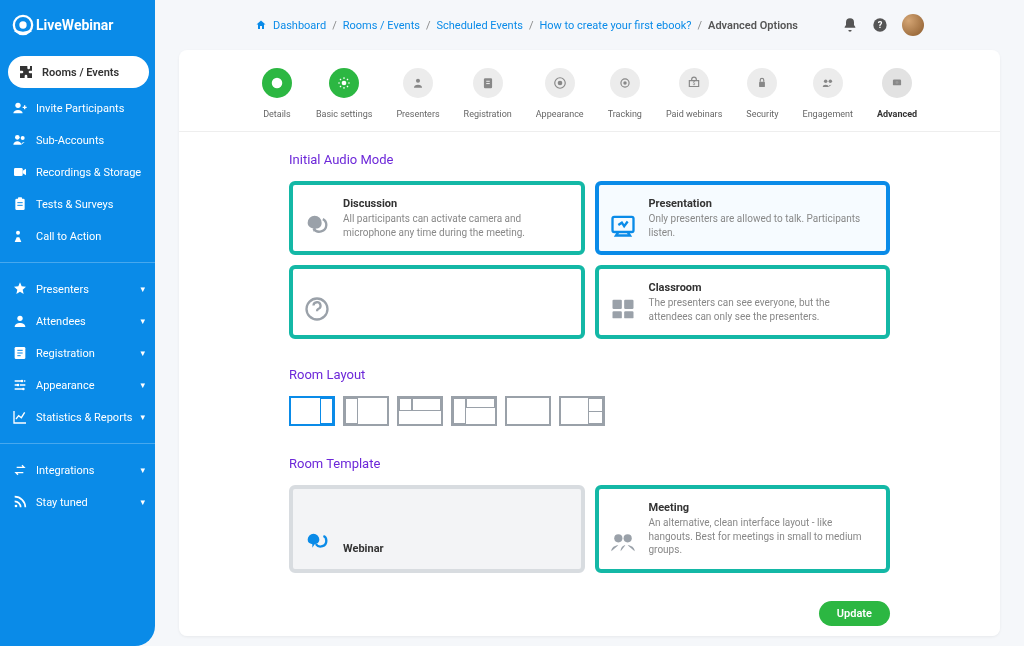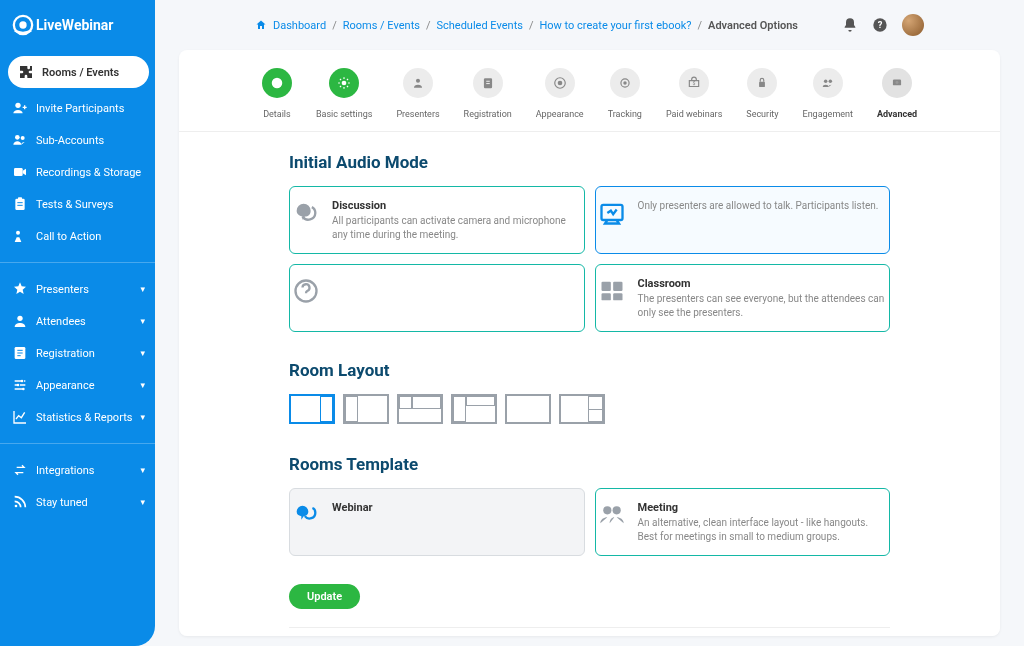--- a/index.html
+++ b/index.html
@@ -29,38 +29,38 @@
 .tabs { display: flex; justify-content: center; gap: 24px; padding: 18px 20px 12px; border-bottom: 1px solid #eee; flex-wrap: nowrap; }
 .tab { display: flex; flex-direction: column; align-items: center; gap: 11px; cursor: pointer; }
 .tab-circle { width: 30px; height: 30px; border-radius: 50%; background: #ececec; display: flex; align-items: center; justify-content: center; color: #888; }
 .tab-circle.green { background: #2cb742; color: #fff; }
 .tab-circle svg { width: 14px; height: 14px; }
 .tab-label { font-size: 9px; color: #666; }
 .tab.current .tab-label { color: #333; font-weight: 700; }
 .tab.current .tab-circle { background: #e2e2e2; }
 
 .content { padding: 20px 110px 30px; }
-.section-title { font-size: 17px; color: #0c4a6e; font-weight: 700; margin-bottom: 14px; }
+.section-title { font-size: 13px; color: #6d28d9; font-weight: 400; margin-bottom: 14px; }
 .option-grid { display: grid; grid-template-columns: 1fr 1fr; gap: 10px; margin-bottom: 28px; }
-.option-card { border: 1px solid #14b8a6; border-radius: 6px; padding: 12px 2px; display: flex; gap: 12px; align-items: flex-start; cursor: pointer; }
+.option-card { border: 4px solid #14b8a6; border-radius: 6px; padding: 12px 10px; display: flex; gap: 12px; align-items: flex-end; cursor: pointer; }
 .option-card.selected { border-color: #0a8be8; background: #f6fbff; }
 .option-card.template-selected { background: #f3f4f6; border-color: #d8dce0; }
 .opt-icon { width: 28px; height: 28px; flex-shrink: 0; color: #9aa1a9; }
 .option-card.selected .opt-icon { color: #0a8be8; }
 .option-card.template-selected .opt-icon { color: #0a8be8; }
 .opt-body .opt-title { font-size: 11px; font-weight: 700; color: #333; margin-bottom: 2px; }
 .opt-body .opt-desc { font-size: 10px; color: #888; line-height: 1.35; }
 
 .layouts { display: flex; gap: 8px; margin-bottom: 30px; }
 .layout-box { width: 46px; height: 30px; border: 2px solid #9aa1a9; background: #fff; cursor: pointer; position: relative; }
 .layout-box.sel { border-color: #0a8be8; }
 .layout-box .inner { position: absolute; background: transparent; border: 1px solid #9aa1a9; }
 .layout-box.sel .inner { border-color: #0a8be8; }
 
-.update-row { display: flex; justify-content: flex-start; margin: 4px 0 18px; }
+.update-row { display: flex; justify-content: flex-end; margin: 4px 0 18px; }
 .update-btn { background: #2cb742; color: #fff; border: none; border-radius: 14px; padding: 6px 18px; font-size: 11px; font-weight: 600; cursor: pointer; }
 
 .hr { border-top: 1px solid #eee; margin: 8px 0 20px; }
 </style>
 </head>
 <body>
 
 <div class="sidebar">
   <div class="logo-area">
     <svg class="logo-icon" viewBox="0 0 24 24" fill="#fff">
@@ -320,20 +320,21 @@
               <div class="opt-desc">All participants can activate camera and microphone any time during the meeting.</div>
             </div>
           </div>
           <div class="option-card selected">
             <svg class="opt-icon" viewBox="0 0 24 24" fill="currentColor">
               <rect x="3" y="5" width="18" height="13" rx="1.5" fill="none" stroke="currentColor" stroke-width="2"></rect>
               <path d="M8 18l-2 3h12l-2-3" fill="none" stroke="currentColor" stroke-width="2"></path>
               <path d="M8 12l3-2 2 3 3-4" fill="none" stroke="currentColor" stroke-width="2"></path>
             </svg>
             <div class="opt-body">
+              <div class="opt-title">Presentation</div>
               <div class="opt-desc">Only presenters are allowed to talk. Participants listen.</div>
             </div>
           </div>
           <div class="option-card">
             <svg class="opt-icon" viewBox="0 0 24 24" fill="currentColor">
               <circle cx="12" cy="12" r="9" fill="none" stroke="currentColor" stroke-width="2"></circle>
               <path d="M9 9a3 3 0 1 1 4 3c-1 .5-1 1-1 2M12 17h.01" fill="none" stroke="currentColor" stroke-width="2"></path>
             </svg>
             <div class="opt-body">
             </div>
@@ -368,21 +369,21 @@
             <div class="inner" style="top: 0%; left: 0%; width: 30%; height: 100%;"></div>
             <div class="inner" style="top: 0%; left: 30%; width: 70%; height: 40%;"></div>
           </div>
           <div class="layout-box"></div>
           <div class="layout-box">
             <div class="inner" style="top: 0%; left: 65%; width: 35%; height: 100%;"></div>
             <div class="inner" style="top: 50%; left: 65%; width: 35%; height: 50%;"></div>
           </div>
         </div>
 
-      <div class="section-title">Rooms Template</div>
+      <div class="section-title">Room Template</div>
       <div class="option-grid" id="tmpl-opts">
           <div class="option-card template-selected">
             <svg class="opt-icon" viewBox="0 0 24 24" fill="currentColor">
               <path d="M4 9a5 5 0 0 1 10 0c0 2.5-2 4-4 4l-2 3v-3c-2.5-.5-4-1.5-4-4z"></path>
               <path d="M11 13a5 5 0 0 0 9-3c0-2-1-3.5-2.5-4" fill="none" stroke="currentColor" stroke-width="2"></path>
             </svg>
             <div class="opt-body">
               <div class="opt-title">Webinar</div>
             </div>
           </div>

